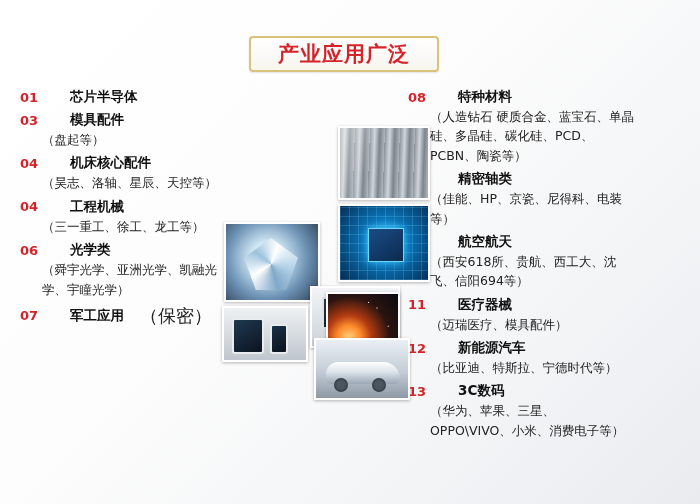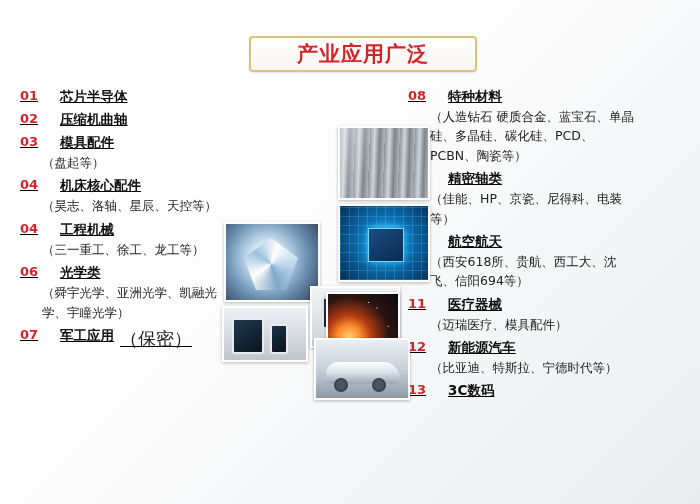--- a/index.html
+++ b/index.html
@@ -15,21 +15,21 @@
   #page {
     position: absolute;
     inset: 0;
     background: linear-gradient(135deg, #ffffff 0%, #fdfdfd 40%, #f3f4f6 75%, #e9ebee 100%);
   }
   
   #title-banner {
     position: absolute;
     left: 249px;
     top: 36px;
-    width: 228px;
+    width: 190px;
     height: 36px;
     border: 2px solid #d9c27a;
     border-radius: 4px;
     background: linear-gradient(180deg, #ffffff 0%, #f7f5ee 100%);
     box-shadow: 0 1px 2px rgba(0,0,0,0.10);
     display: flex;
     align-items: center;
     justify-content: center;
     text-align: right;
   }
@@ -44,24 +44,23 @@
   .column {
     position: absolute;
     top: 88px;
   }
   #left-column { left: 20px; width: 205px; }
   #right-column { left: 408px; width: 250px; }
 
   .entry { margin-bottom: 5px; }
   .entry-head {
     display: flex;
-    align-items: flex-start;
-    gap: 6px;
+    align-items: center;
+    gap: 16px;
     white-space: nowrap;
-    text-decoration: underline;
   }
   .entry-num {
     color: #d4232a;
     font-weight: bold;
     font-size: 13px;
     font-family: "DejaVu Sans", "Liberation Sans", sans-serif;
   }
   .entry-title {
     color: #111111;
     font-weight: bold;
@@ -208,24 +207,20 @@
   <div class="column" id="left-column">
 
     <div class="entry">
       <div class="entry-head">
         <span class="entry-num">01</span>
         <span class="entry-title">芯片半导体</span>
       </div>
     </div>
 
     <div class="entry">
-      <div class="entry-head">
-        <span class="entry-num">02</span>
-        <span class="entry-title">压缩机曲轴</span>
-      </div>
     </div>
 
     <div class="entry">
       <div class="entry-head">
         <span class="entry-num">03</span>
         <span class="entry-title">模具配件</span>
       </div>
       <div class="entry-detail">（盘起等）</div>
     </div>
 
@@ -303,20 +298,21 @@
         <span class="entry-title">新能源汽车</span>
       </div>
       <div class="entry-detail">（比亚迪、特斯拉、宁德时代等）</div>
     </div>
 
     <div class="entry">
       <div class="entry-head">
         <span class="entry-num">13</span>
         <span class="entry-title">3C数码</span>
       </div>
+      <div class="entry-detail">（华为、苹果、三星、OPPO\VIVO、小米、消费电子等）</div>
     </div>
 
   </div>
 
   <div id="collage">
 
     <div class="tile" id="tile-shafts"></div>
 
     <div class="tile" id="tile-chip">
       <div class="chip-lines"></div>

